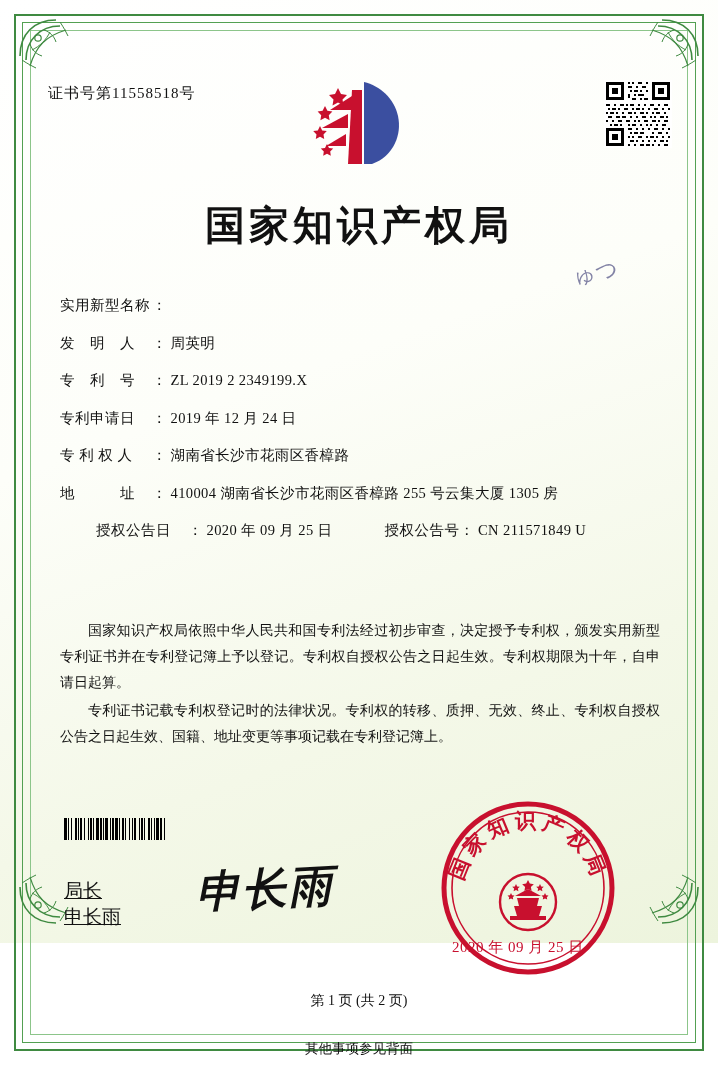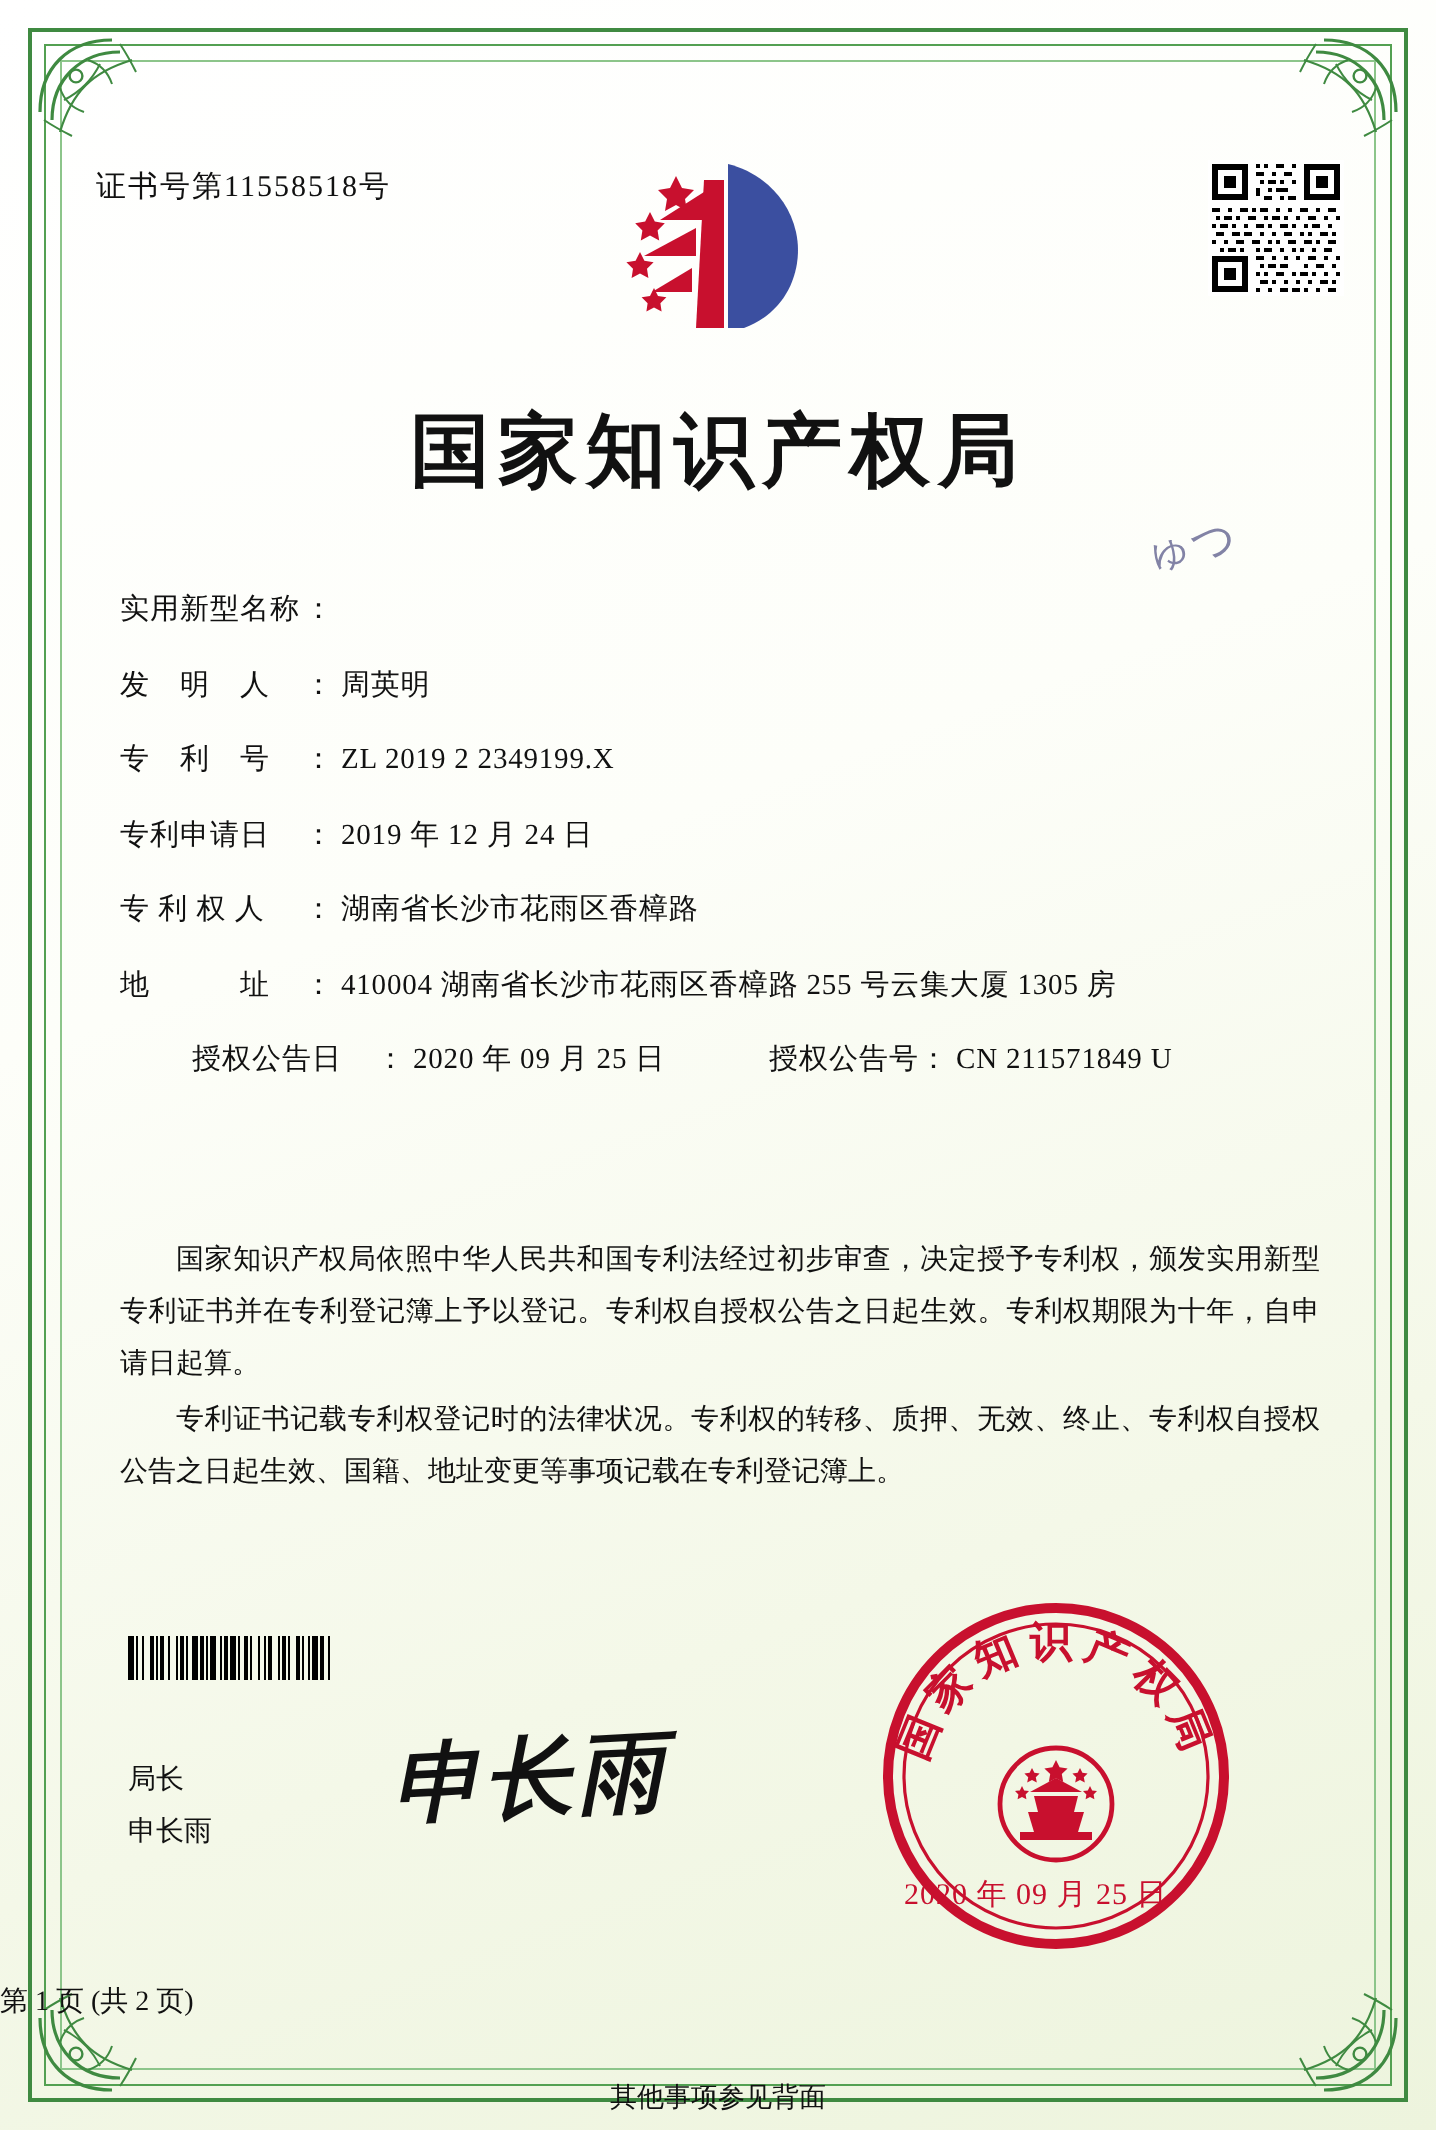--- a/index.html
+++ b/index.html
@@ -13,21 +13,21 @@
     font-family: "Liberation Serif", serif;
     color: #1a1a1a;
     position: relative;
     overflow: hidden;
   }
 
   .page {
     position: absolute;
     left: 0; top: 0;
     width: 718px;
-    height: 1065px;
+    height: 943px;
     background: linear-gradient(160deg, #ffffff 0%, #fdfef9 40%, #f4f8e8 72%, #edf4dd 100%);
   }
 
   
   .frame-outer {
     position: absolute;
     left: 14px; top: 14px;
     width: 690px; height: 1037px;
     border: 2px solid #3f8a41;
     box-sizing: border-box;
@@ -154,23 +154,24 @@
   .barcode i {
     display: block;
     background: #000;
     height: 100%;
   }
 
   
   .sig-label {
     position: absolute;
     left: 64px; top: 878px;
-    font-size: 14px;
+    font-size: 19px;
     line-height: 26px;
     color: #111;
+    text-decoration: underline;
   }
   .sig-script {
     position: absolute;
     left: 196px; top: 860px;
     font-family: "Liberation Serif", serif;
     font-size: 44px;
     font-weight: bold;
     font-style: italic;
     letter-spacing: 2px;
     color: #111;
@@ -190,20 +191,21 @@
     left: 452px; top: 938px;
     font-size: 15px;
     color: #c8102e;
     letter-spacing: .5px;
   }
 
   
   .page-no {
     position: absolute;
     left: 0; right: 0; top: 992px;
+    text-align: center;
     font-size: 14px;
     color: #111;
   }
   .footer-note {
     position: absolute;
     left: 0; right: 0; top: 1040px;
     text-align: center;
     font-size: 13.5px;
     color: #111;
   }

